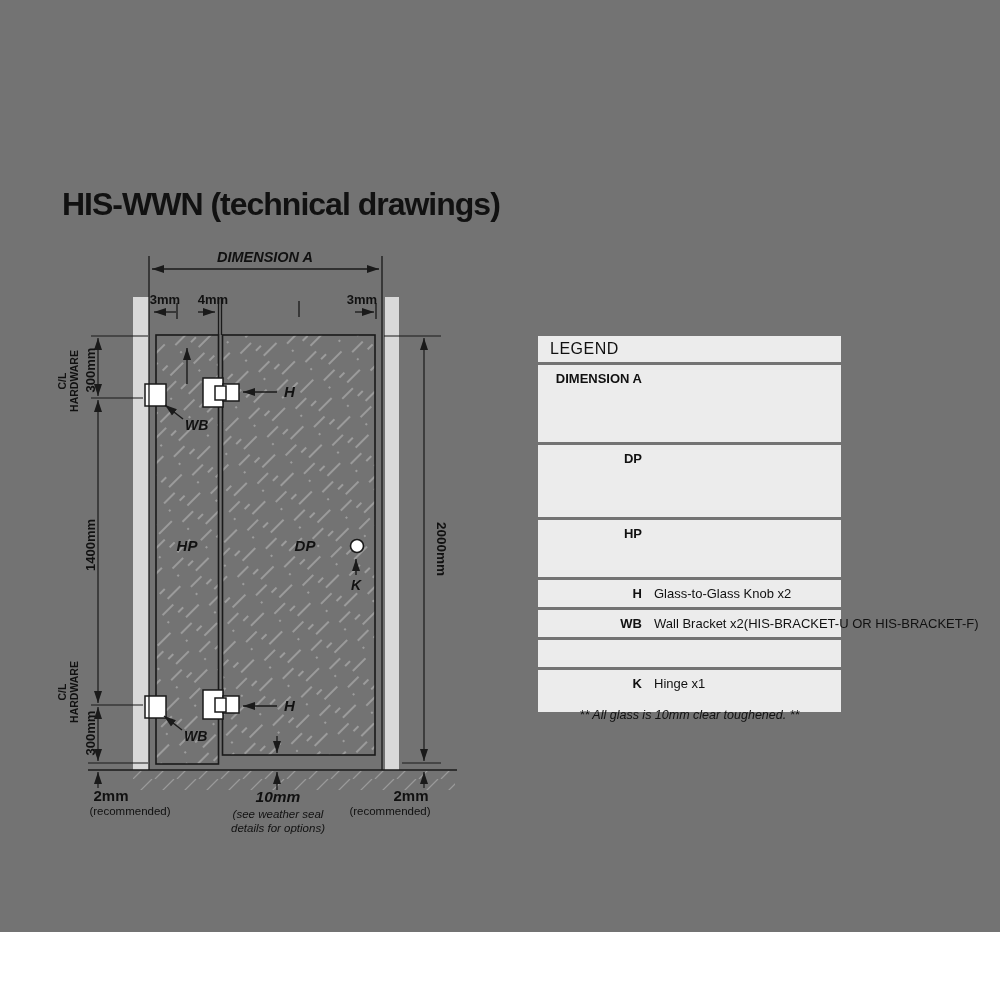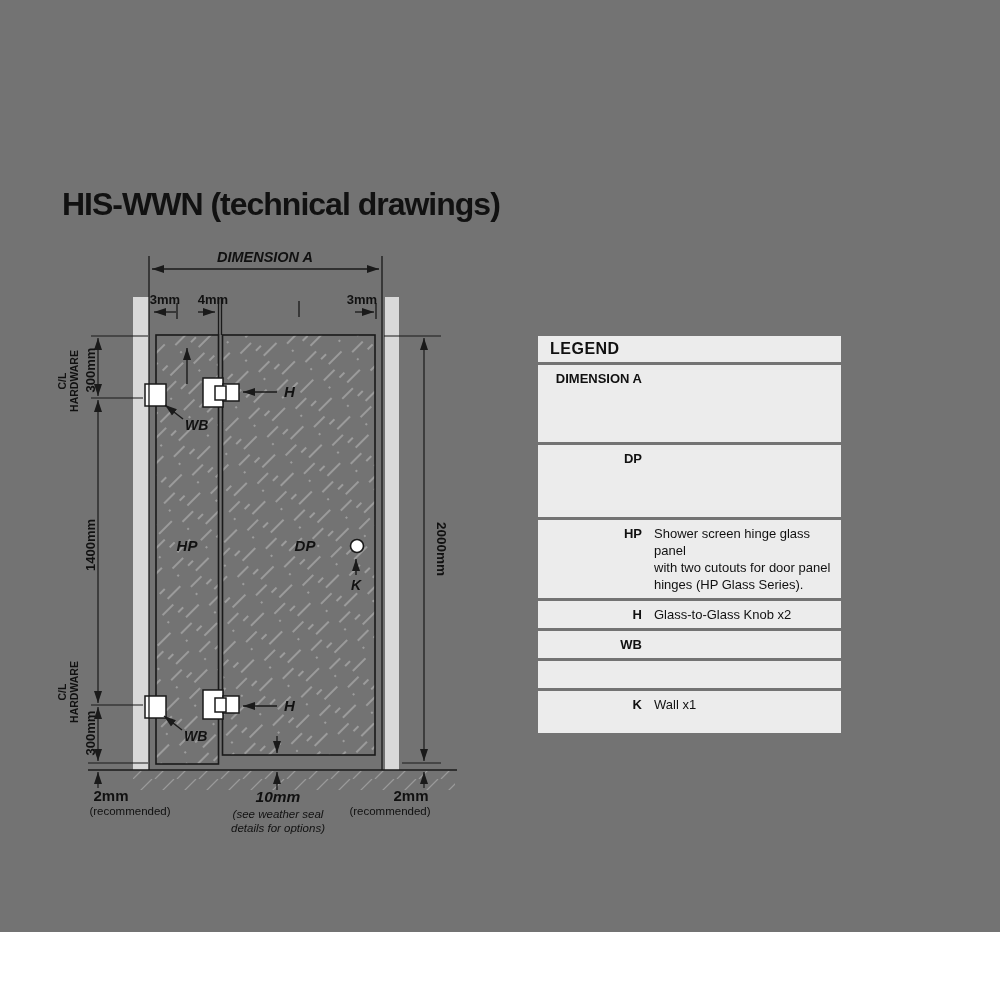--- a/index.html
+++ b/index.html
@@ -9,21 +9,21 @@
          letter-spacing:-1px;color:#111;white-space:nowrap;}
   .drawing-svg{position:absolute;left:0;top:0;width:1000px;height:1000px;}
 
   
   .t{font-family:"Liberation Sans",sans-serif;fill:#111;}
   .b{font-weight:bold;}
   .i{font-style:italic;}
 
   
   .legend{position:absolute;left:538px;top:336px;width:303px;font-size:13px;line-height:17px;}
-  .lg-head{background:#ececec;padding:4px 10px 5px 12px;font-size:16px;font-weight:bold;
+  .lg-head{background:#ececec;padding:4px 10px 5px 12px;font-size:16px;font-weight:normal;
            letter-spacing:.5px;margin-bottom:3px;}
   .lg-row{display:flex;background:#ececec;margin-bottom:3px;padding:5px 8px 5px 8px;}
   .lg-key{width:96px;flex:none;text-align:right;font-weight:bold;}
   .lg-desc{margin-left:12px;white-space:pre-line;}
   .lg-row.nowrap .lg-desc{white-space:nowrap;}
   .r0{min-height:67px;} .r1{min-height:62px;} .r2{min-height:47px;}
   .r3{min-height:14px;} .r4{min-height:14px;} .r5{min-height:17px;}
   .r6{min-height:25px;padding-bottom:12px;}
   .lg-foot{position:absolute;left:538px;top:708px;width:303px;text-align:center;
            font-size:12.5px;font-style:italic;color:#111;}
@@ -162,35 +162,34 @@
     <div class="lg-head">LEGEND</div>
 
     <div class="lg-row r0">
       <div class="lg-key">DIMENSION A</div>
     </div>
     <div class="lg-row r1">
       <div class="lg-key">DP</div>
     </div>
     <div class="lg-row r2">
       <div class="lg-key">HP</div>
-      <div class="lg-desc">Shower screen hinge glass panel
-with two cutouts for door panel
-hinges (HP Glass Series).</div>
     </div>
     <div class="lg-row r3">
       <div class="lg-key">H</div>
       <div class="lg-desc">Glass-to-Glass Knob x2</div>
     </div>
     <div class="lg-row r4 nowrap">
       <div class="lg-key">WB</div>
+      <div class="lg-desc">Wall Bracket x2(HIS-BRACKET-U OR HIS-BRACKET-F)</div>
     </div>
     <div class="lg-row r5">
       <div class="lg-key"></div>
       <div class="lg-desc"></div>
     </div>
     <div class="lg-row r6">
       <div class="lg-key">K</div>
-      <div class="lg-desc">Wall x1</div>
+      <div class="lg-desc">Hinge x1</div>
     </div>
   </div>
 
+  <div class="lg-foot">** All glass is 10mm clear toughened. **</div>
 
 </div>
 
 </body></html>

